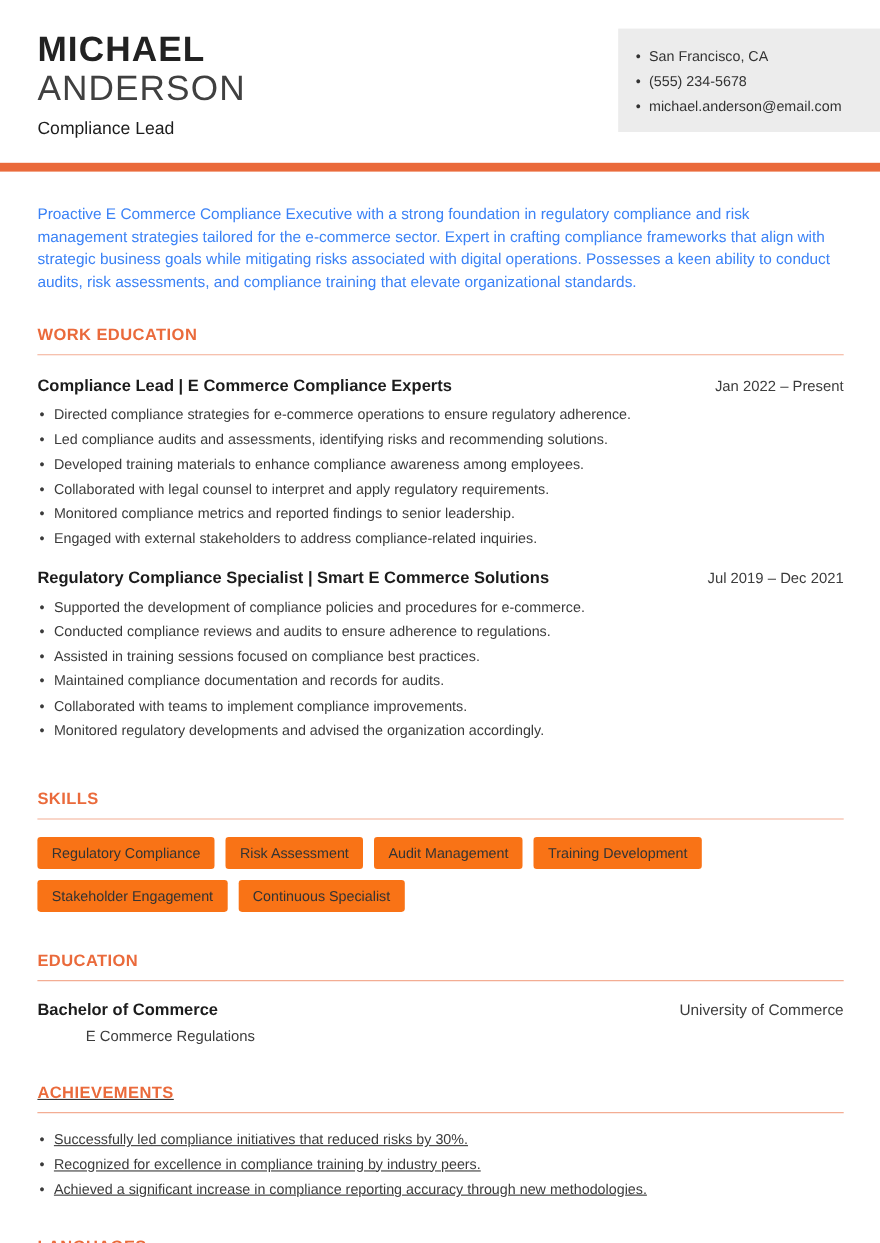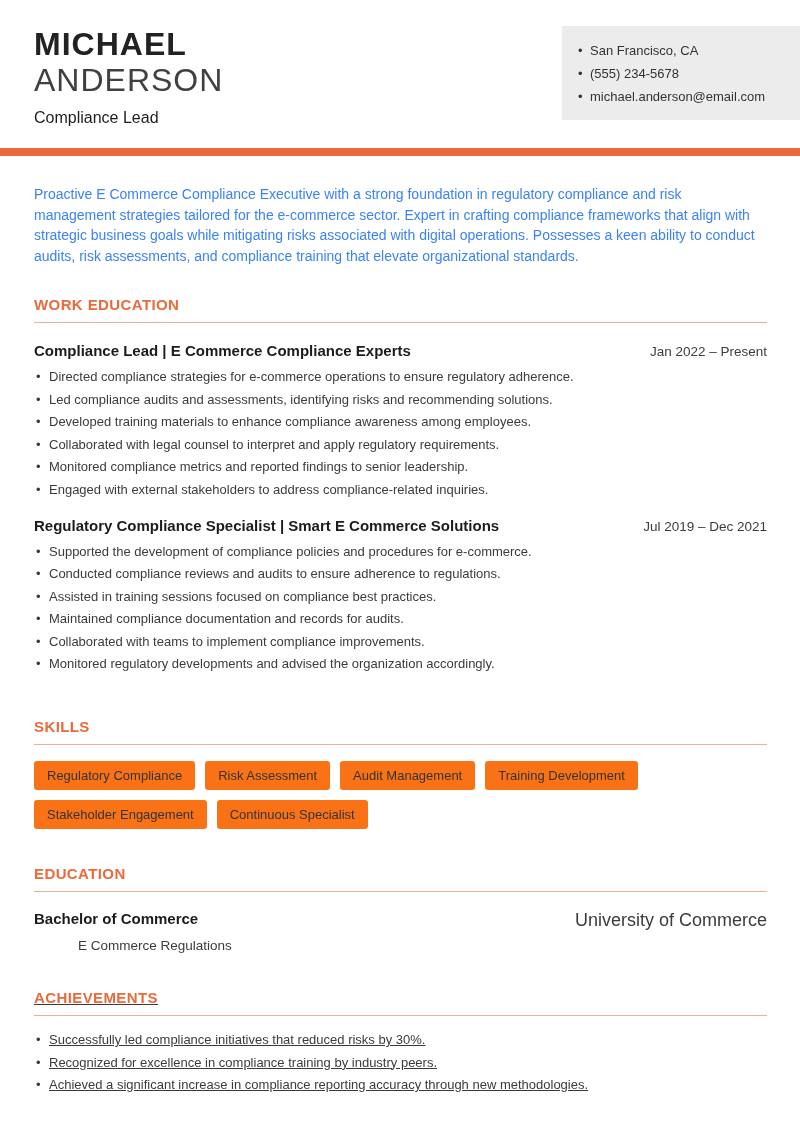--- a/index.html
+++ b/index.html
@@ -67,21 +67,21 @@
   .tag-row { display:flex; flex-wrap:wrap; gap:10px; margin-top:16px; }
   .tag {
     background:#f97316; color:#333333;
     font-size:13px; line-height:13px;
     padding:8px 13px; border-radius:3px;
   }
 
   
   .edu-head { display:flex; justify-content:space-between; align-items:flex-start; margin-top:18px; }
   .edu-degree { font-size:15px; font-weight:700; color:#1c1c1c; }
-  .edu-school { font-size:18px; color:#3c3c3c; }
+  .edu-school { font-size:14px; color:#3c3c3c; }
   .edu-field { font-size:13.5px; color:#3b3b3b; margin-top:7px;margin-left:44px; }
 
   
   .section-work { margin-top:30px; }
   .section-skills { margin-top:46px; }
   .section-education { margin-top:36px; }
   .section-achievements { margin-top:36px;text-decoration:underline; }
   .section-languages { margin-top:36px; }
   .ach-bullets { margin-top:16px; }
 </style>

